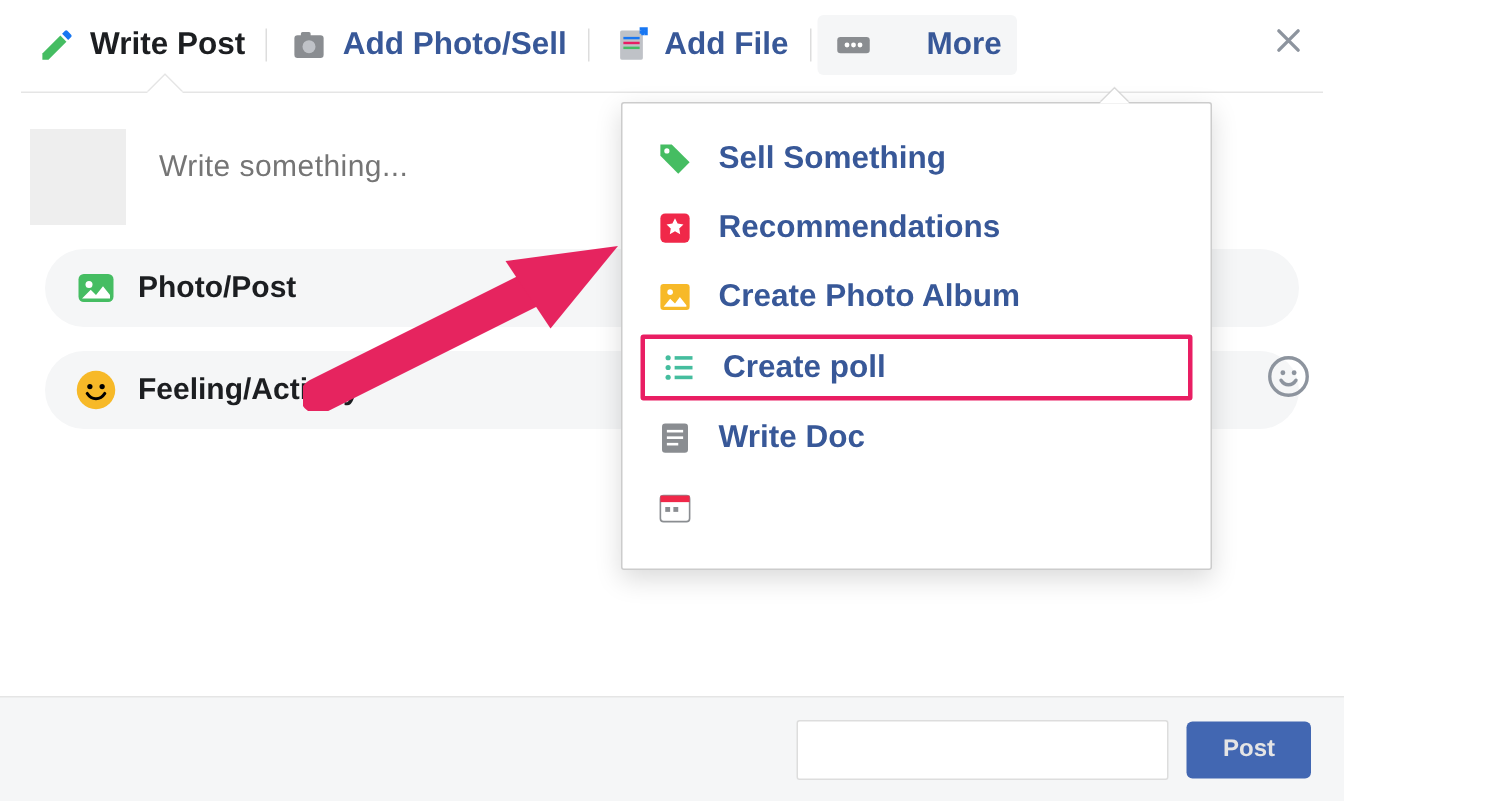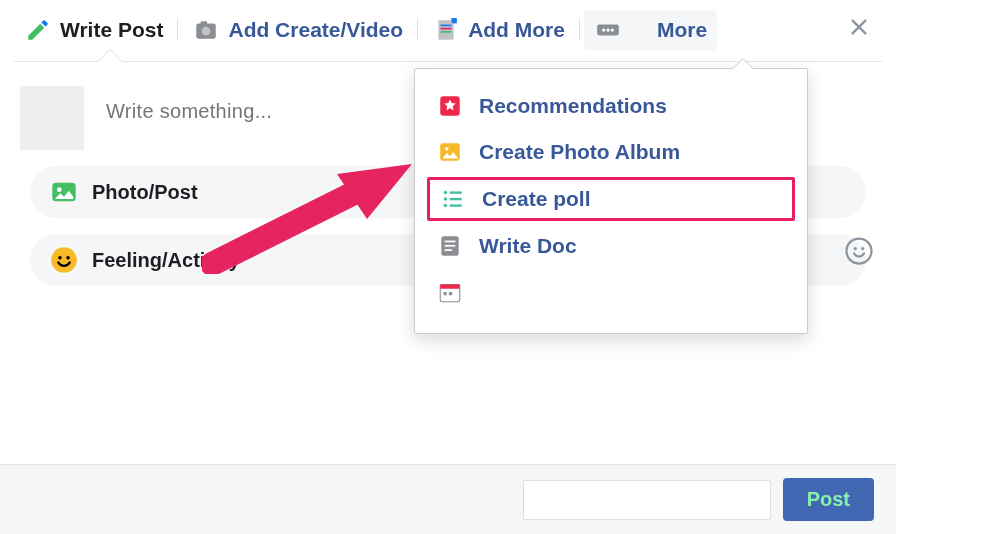--- a/index.html
+++ b/index.html
@@ -25,21 +25,21 @@
   
   .chips { padding: 16px 30px 0 30px; }
   .chip { background: #f5f6f7; border-radius: 999px; display: flex; align-items: center; gap: 14px; padding: 12px 20px; font-size: 20px; font-weight: 700; color: #1c1e21; cursor: pointer; }
   .chipfull { width: 100%; }
   .chiprow { display: flex; gap: 18px; margin-top: 16px; }
   .chiprow .chip { flex: 1; }
   .chip .ci { width: 28px; height: 28px; }
   
   .footer { position: absolute; bottom: 0; left: 0; right: 0; height: 70px; background: #f5f6f7; border-top: 1px solid #e5e5e5; display: flex; align-items: center; justify-content: flex-end; gap: 12px; padding: 0 22px; }
   .blank { width: 248px; height: 40px; background: #fff; border: 1px solid #ddd; border-radius: 2px; }
-  .post { background: #4267b2; color: #86efac; font-weight: 700; font-size: 20px; border: none; border-radius: 4px; padding: 10px 24px; cursor: pointer; }
+  .post { background: #4267b2; color: #e5e5e5; font-weight: 700; font-size: 16px; border: none; border-radius: 4px; padding: 10px 24px; cursor: pointer; }
   
   .dd { position: absolute; top: 68px; left: 414px; width: 394px; background: #fff; border: 1px solid #ccc; border-radius: 2px; box-shadow: 0 6px 18px rgba(0,0,0,.15); padding: 14px 0 18px 0; }
   .ddarrow { position: absolute; top: -10px; right: 54px; width: 0; height: 0;
     border-left: 10px solid transparent; border-right: 10px solid transparent; border-bottom: 10px solid #fff;
     filter: drop-shadow(0 -1px 0 #ccc); }
   .dditem { display: flex; align-items: center; gap: 14px; padding: 8px 20px; font-size: 21px; font-weight: 700; color: #385898; cursor: pointer; }
   .dditem .di { width: 30px; height: 30px; display: flex; align-items: center; justify-content: center; }
   .hl { border: 3px solid #e91e63; border-radius: 2px; margin: 2px 12px; padding: 4px 8px; }
   
   .arrow { position: absolute; top: 154px; left: 202px; }
@@ -60,36 +60,36 @@
     </div>
     <div class="sep"></div>
     <div class="tab">
       <span class="ico">
         <svg viewBox="0 0 24 24" width="26" height="26">
             <rect x="3" y="6" width="18" height="14" rx="2" fill="#8a8d91"></rect>
             <circle cx="12" cy="13" r="4" fill="#bfc2c7"></circle>
             <rect x="7" y="4" width="6" height="4" rx="1" fill="#8a8d91"></rect>
           </svg>
       </span>
-      <span>Add Create/Video</span>
+      <span>Add Photo/Sell</span>
     </div>
     <div class="sep"></div>
     <div class="tab">
       <span class="ico">
         <svg viewBox="0 0 24 24" width="26" height="26">
             <rect x="5" y="3" width="14" height="18" rx="1" fill="#bfc2c7"></rect>
             <rect x="7" y="7" width="10" height="1.5" fill="#1877f2"></rect>
             <rect x="7" y="10" width="10" height="1.5" fill="#e91e63"></rect>
             <rect x="7" y="13" width="10" height="1.5" fill="#45bd62"></rect>
             <path d="M17 2h4v4" stroke="#1877f2" stroke-width="2" fill="none"></path>
             <path d="M19 2v4" stroke="#1877f2" stroke-width="2"></path>
             <path d="M17 4h4" stroke="#1877f2" stroke-width="2"></path>
           </svg>
       </span>
-      <span>Add More</span>
+      <span>Add File</span>
     </div>
     <div class="sep"></div>
     <div class="tab more">
       <span class="ico">
         <svg viewBox="0 0 24 24" width="26" height="26">
             <rect x="2" y="7" width="20" height="10" rx="2" fill="#8a8d91"></rect>
             <circle cx="8" cy="12" r="1.5" fill="#fff"></circle>
             <circle cx="12" cy="12" r="1.5" fill="#fff"></circle>
             <circle cx="16" cy="12" r="1.5" fill="#fff"></circle>
           </svg>
@@ -157,20 +157,29 @@
   <div class="footer">
     <div class="blank"></div>
     <button class="post">Post</button>
   </div>
 
   <div class="dd">
     <div class="ddarrow"></div>
     <div class="dditem">
       <span class="di">
         <svg viewBox="0 0 24 24" width="26" height="26">
+            <path fill="#45bd62" d="M10 3l11 11-7 7L3 10V3h7z"></path>
+            <circle cx="7" cy="7" r="1.6" fill="#fff"></circle>
+          </svg>
+      </span>
+      <span>Sell Something</span>
+    </div>
+    <div class="dditem">
+      <span class="di">
+        <svg viewBox="0 0 24 24" width="26" height="26">
             <rect x="3" y="3" width="18" height="18" rx="3" fill="#f02849"></rect>
             <path fill="#fff" d="M12 6l1.6 3.3 3.6.5-2.6 2.5.6 3.6L12 14l-3.2 1.9.6-3.6L6.8 9.8l3.6-.5z"></path>
           </svg>
       </span>
       <span>Recommendations</span>
     </div>
     <div class="dditem">
       <span class="di">
         <svg viewBox="0 0 24 24" width="26" height="26">
             <rect x="3" y="4" width="18" height="16" rx="2" fill="#f7b928"></rect>

